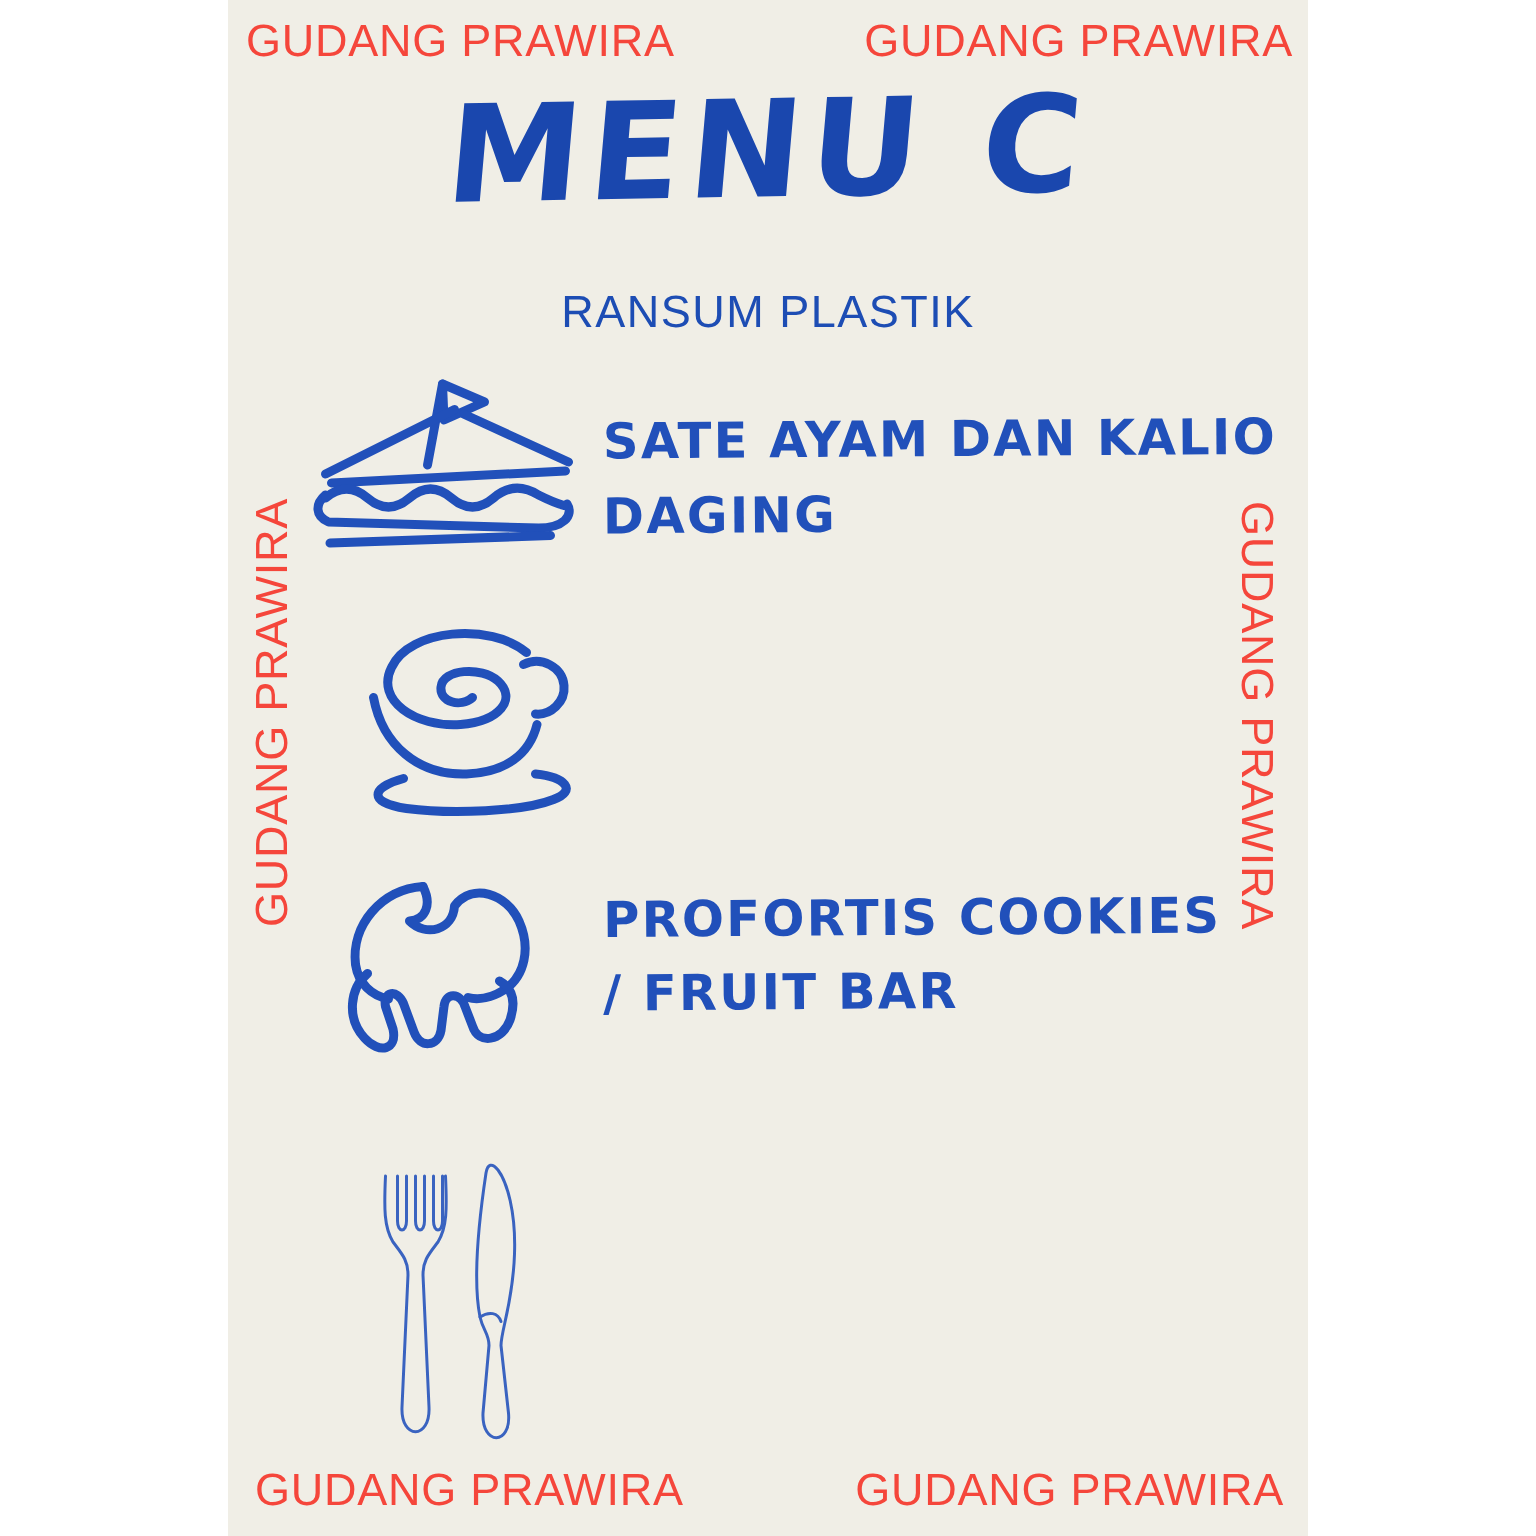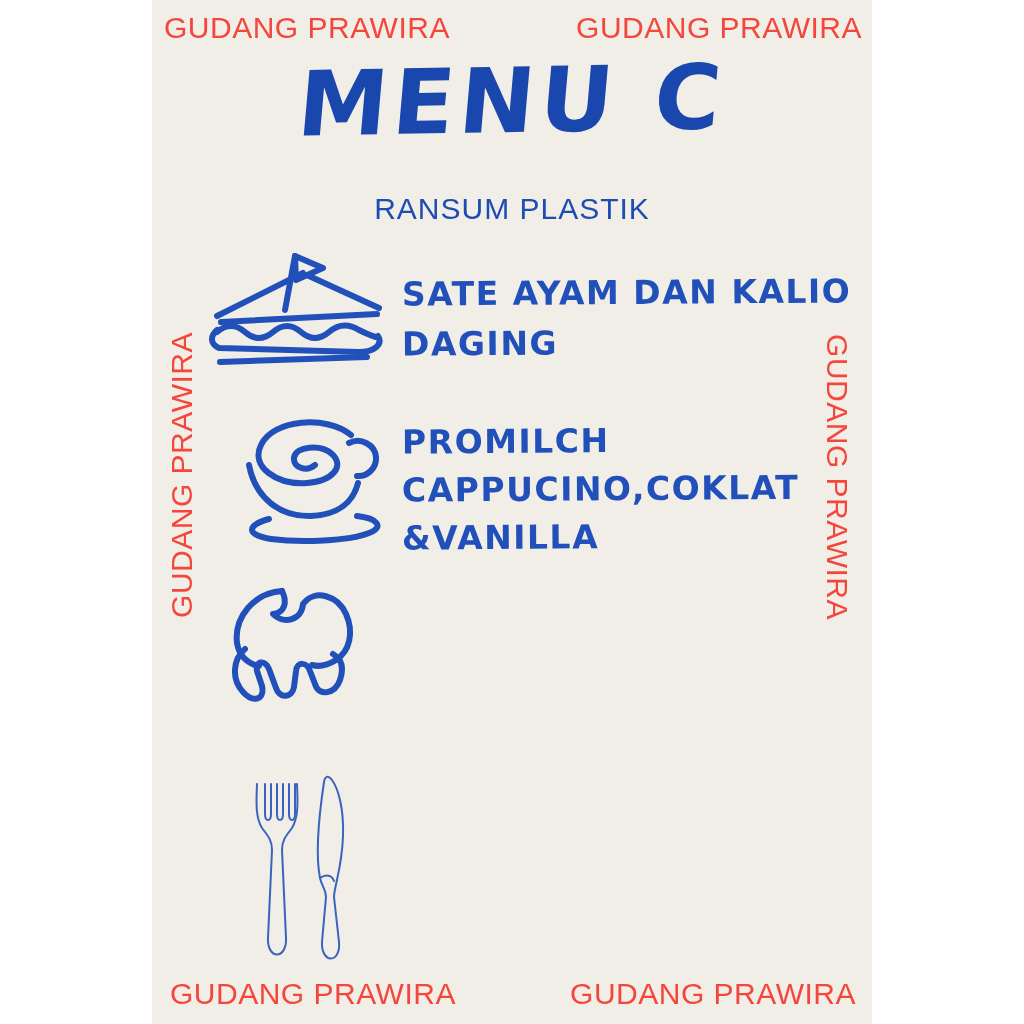--- a/index.html
+++ b/index.html
@@ -107,32 +107,31 @@
     </div>
 
     <div class="icon-box ic2">
       <svg viewBox="0 0 155 133" xmlns="http://www.w3.org/2000/svg">
         <path class="stroke-b" d="M 114,22 C 90,2 36,6 24,32 C 13,54 40,72 70,70 C 96,68 108,53 95,41 C 84,31 58,33 57,45 C 56,55 70,59 78,52"></path>
         <path class="stroke-b" d="M 112,30 C 124,24 138,32 139,44 C 140,55 130,64 120,63"></path>
         <path class="stroke-b" d="M 12,52 C 18,84 42,104 74,103 C 100,102 116,90 121,70"></path>
         <path class="stroke-b" d="M 32,106 C 10,112 8,122 34,126 C 64,130 112,128 132,120 C 148,114 140,105 120,103"></path>
       </svg>
     </div>
-    <div class="item-text it2">
-      <span class="line">PROMILCH</span>
-      <span class="line">CAPPUCINO,COKLAT</span>
-      <span class="line">&amp;VANILLA</span>
-    </div>
 
     <div class="icon-box ic3">
       <svg viewBox="0 0 138 128" xmlns="http://www.w3.org/2000/svg">
         <path class="stroke-b" d="M 58,8 C 30,10 10,34 13,60 C 15,73 24,81 35,83"></path>
         <path class="stroke-b" d="M 58,8 C 64,20 60,30 49,31 C 60,42 78,37 79,21 C 91,5 114,13 122,31 C 130,49 126,68 112,77 C 104,82 95,84 88,82"></path>
         <path class="stroke-b" d="M 21,66 C 9,76 7,96 19,109 C 29,120 41,117 38,103 L 33,88 C 31,78 41,76 45,86 L 52,105 C 56,116 68,115 70,104 L 72,88 C 73,78 83,79 86,88 L 91,101 C 95,114 111,111 116,97 C 120,85 118,76 109,71"></path>
       </svg>
+    </div>
+    <div class="item-text it3">
+      <span class="line">PROFORTIS COOKIES</span>
+      <span class="line">/ FRUIT BAR</span>
     </div>
 
     <div class="icon-box ic4">
       <svg viewBox="0 0 120 207" xmlns="http://www.w3.org/2000/svg">
         <path class="stroke-thin" d="M 15,14 C 14,36 14,48 20,58 C 26,66 30,70 30,80 L 26,168 C 25,190 45,190 44,168 L 40,80 C 40,70 44,66 50,58 C 56,48 56,36 55,14"></path>
         <path class="stroke-thin" d="M 23,14 L 23,44 C 23,52 29,52 29,44 L 29,14"></path>
         <path class="stroke-thin" d="M 35,14 L 35,44 C 35,52 41,52 41,44 L 41,14"></path>
         <path class="stroke-thin" d="M 47,14 L 47,44 C 47,52 53,52 53,44 L 53,14"></path>
         <path class="stroke-thin" d="M 82,12 C 76,52 74,88 78,108 C 80,117 84,119 84,127 L 80,172 C 79,194 99,194 97,172 L 92,127 C 92,117 100,98 101,66 C 102,38 96,18 90,10 C 86,5 83,6 82,12"></path>
         <path class="stroke-thin" d="M 78,108 C 84,104 90,105 92,111"></path>

